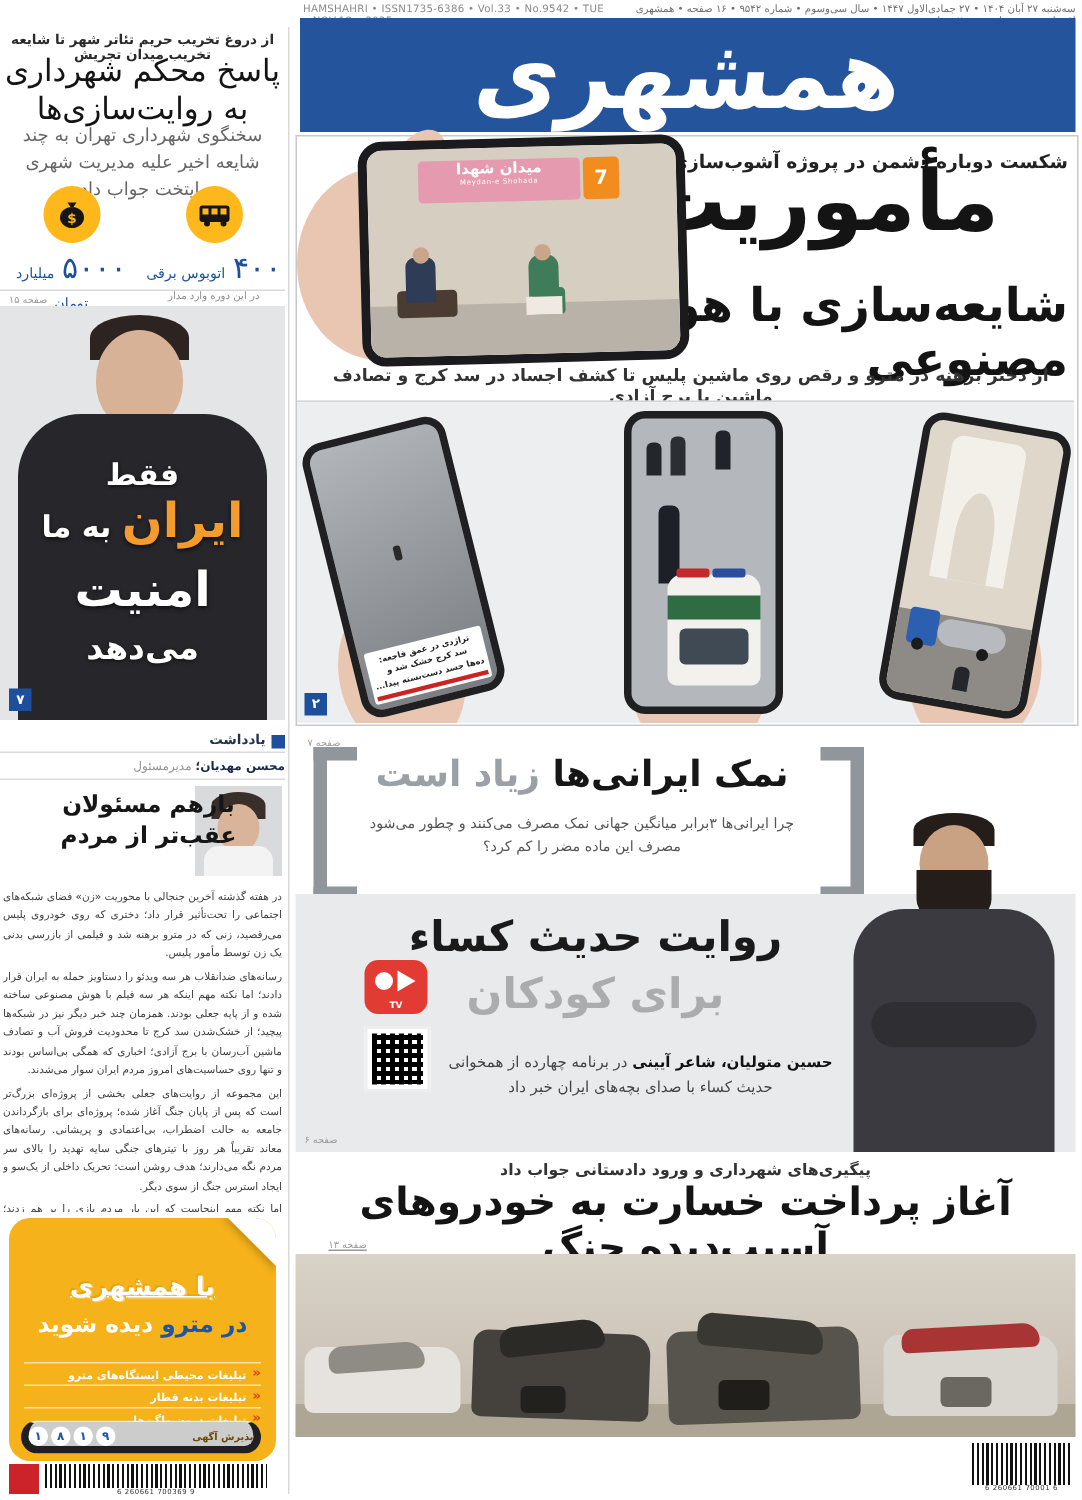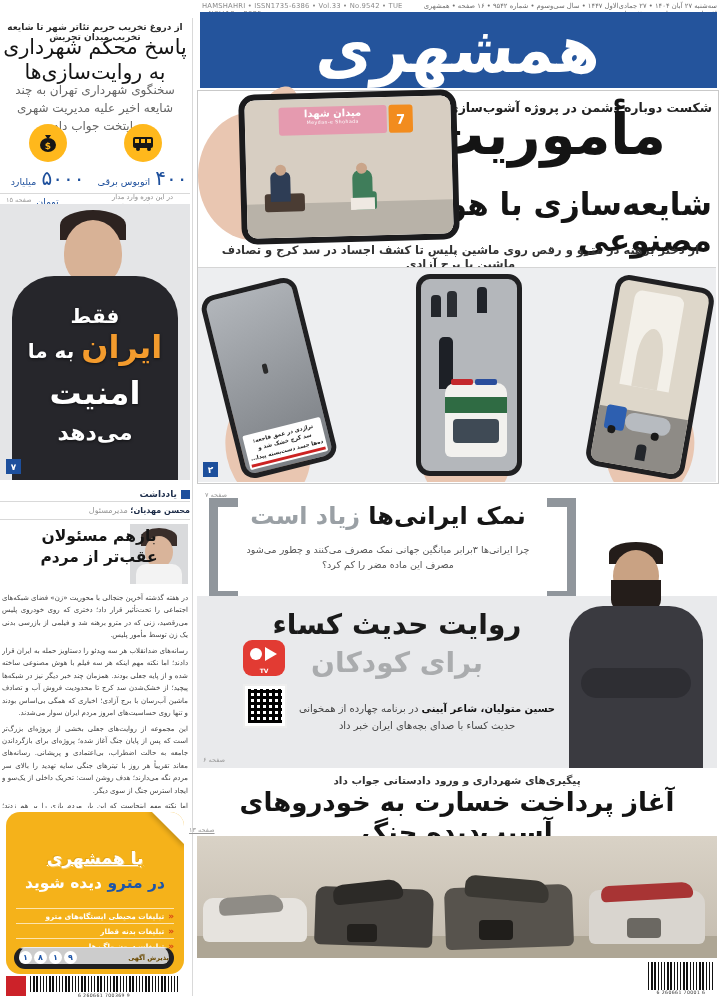--- a/index.html
+++ b/index.html
@@ -380,21 +380,21 @@
     <div class="kasa-sub rtl">
       <b>حسین متولیان، شاعر آیینی</b>
       <span>در برنامه چهارده از همخوانی</span><br>
       <span>حدیث کساء با صدای بچه‌های ایران خبر داد</span>
     </div>
     <div class="tinyref rtl" style="position:absolute;left:6px;bottom:4px;">صفحه ۶</div>
   </div>
 
   <div class="abs rtl war-kicker">پیگیری‌های شهرداری و ورود دادستانی جواب داد</div>
   <div class="abs rtl war-h">آغاز پرداخت خسارت به خودروهای آسیب‌دیده جنگ</div>
-  <div class="abs tinyref rtl" style="left:189px;top:826px;text-decoration:underline;">صفحه ۱۳</div>
+  <div class="abs tinyref rtl" style="left:219px;top:826px;text-decoration:underline;">صفحه ۱۳</div>
 
   <div class="abs war-photo">
     <div class="ground"></div>
     <div class="car" style="left:6px;bottom:16px;width:104px;height:44px;background:#e6e3de;"></div>
     <div class="car" style="left:22px;bottom:44px;width:64px;height:18px;background:#8f8c86;transform:rotate(-4deg);"></div>
     <div class="car" style="left:118px;bottom:12px;width:118px;height:58px;background:#45423e;transform:rotate(2deg);"></div>
     <div class="car" style="left:136px;bottom:56px;width:70px;height:20px;background:#2c2a27;transform:rotate(-6deg);"></div>
     <div class="car" style="left:248px;bottom:10px;width:128px;height:62px;background:#57534d;transform:rotate(-2deg);"></div>
     <div class="car" style="left:268px;bottom:58px;width:84px;height:22px;background:#3a3833;transform:rotate(5deg);"></div>
     <div class="car" style="left:392px;bottom:14px;width:116px;height:54px;background:#d9d5cf;"></div>

